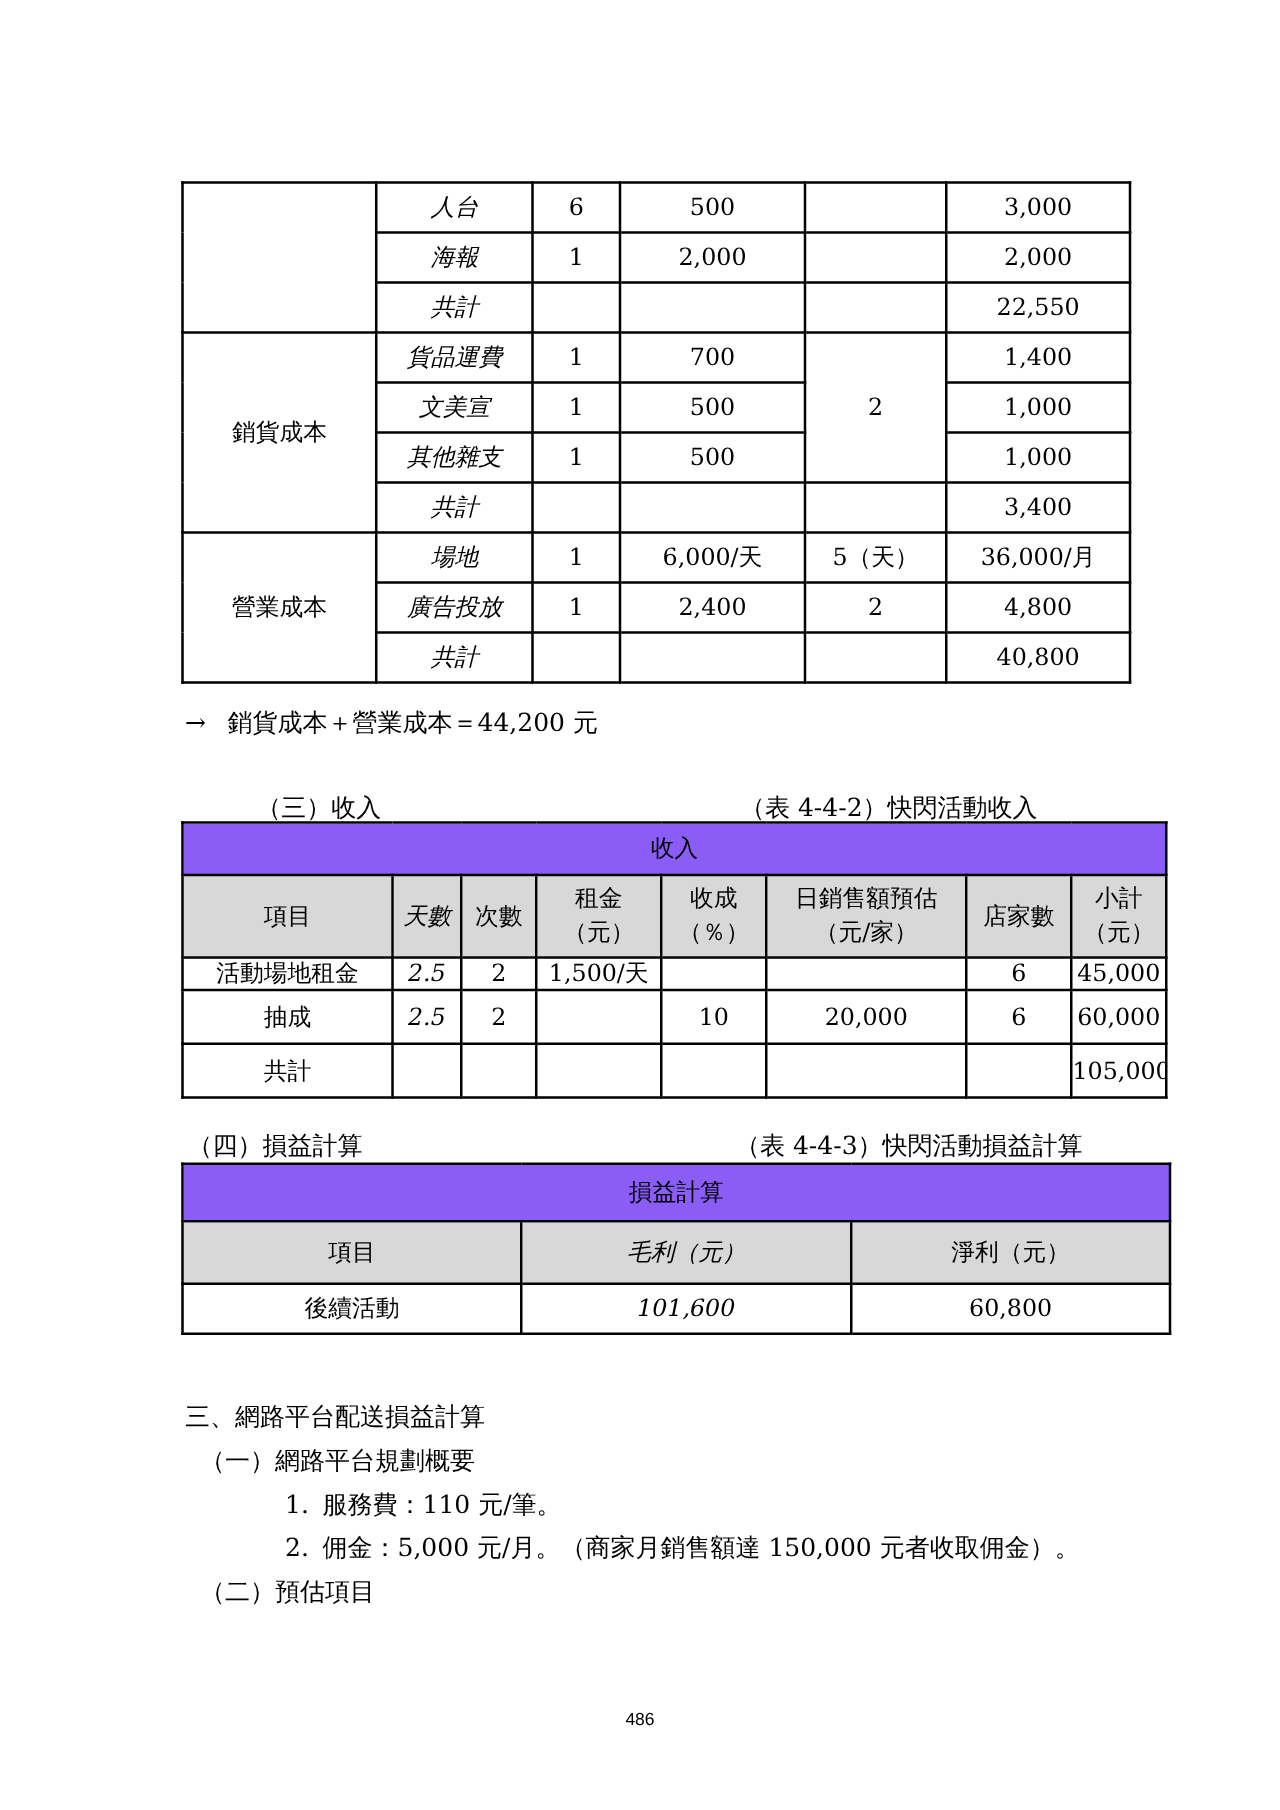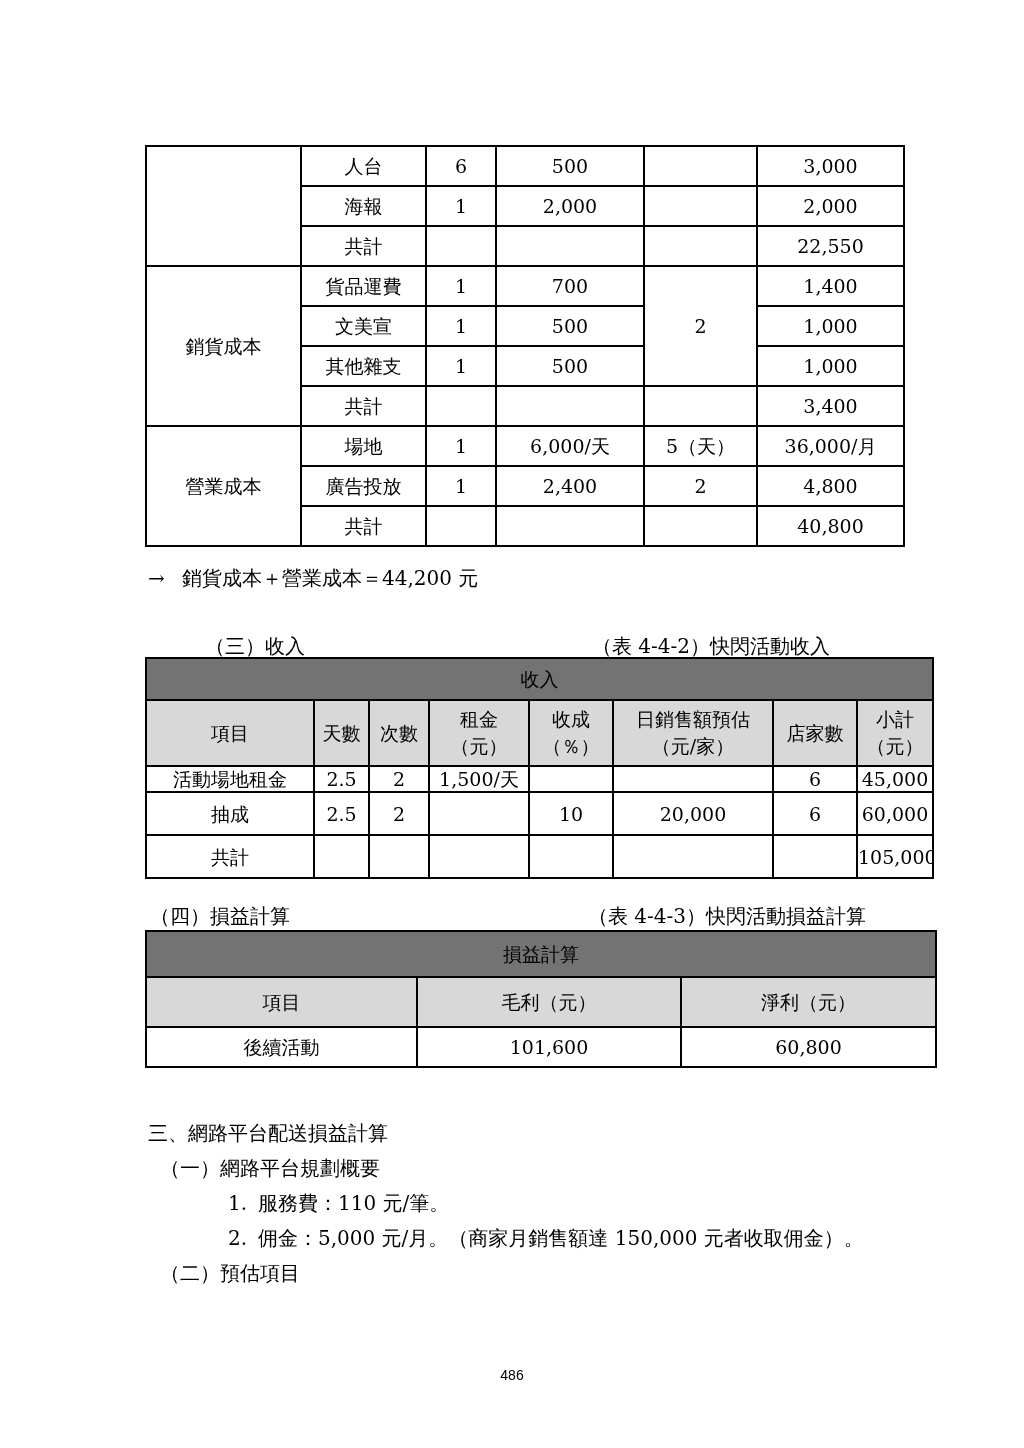--- a/index.html
+++ b/index.html
@@ -9,25 +9,25 @@
     font-family:"DejaVu Serif","Liberation Serif",serif; color:#000;
   }
   .abs { position:absolute; white-space:nowrap; }
   .txt { font-size:20px; line-height:24px; }
 
   table.tbl { border-collapse:collapse; table-layout:fixed; }
   table.tbl td {
     border:2px solid #000; text-align:center; vertical-align:middle;
     font-size:19px; line-height:24px; padding:0; overflow:hidden;
   }
-  td.bL4 { border-left-width:4px; }
+  td.bL4 { border-left-width:4px;font-style:italic; }
   td.bT4 { border-top-width:4px; }
   td.bB3 { border-bottom-width:3px; }
   td.bB4 { border-bottom-width:4px; }
-  td.titlebar { background:#737373; font-size:20px; }
+  td.titlebar { background:#8b5cf6; font-size:20px; }
   td.hdr { background:#d8d8d8; }
   td.vtop { vertical-align:top; padding-top:8px; }
   td.hcell div { line-height:27px; }
   td.hcell div:empty { display:none; }
   .note .arrow { display:inline-block; width:34px; }
   .num-item .inum { display:inline-block; min-width:30px; }
   .pagenum {
     position:absolute; left:0; top:1367px; width:100%; text-align:center;
     font-family:"Liberation Sans","DejaVu Sans",sans-serif; font-size:14px;
   }

